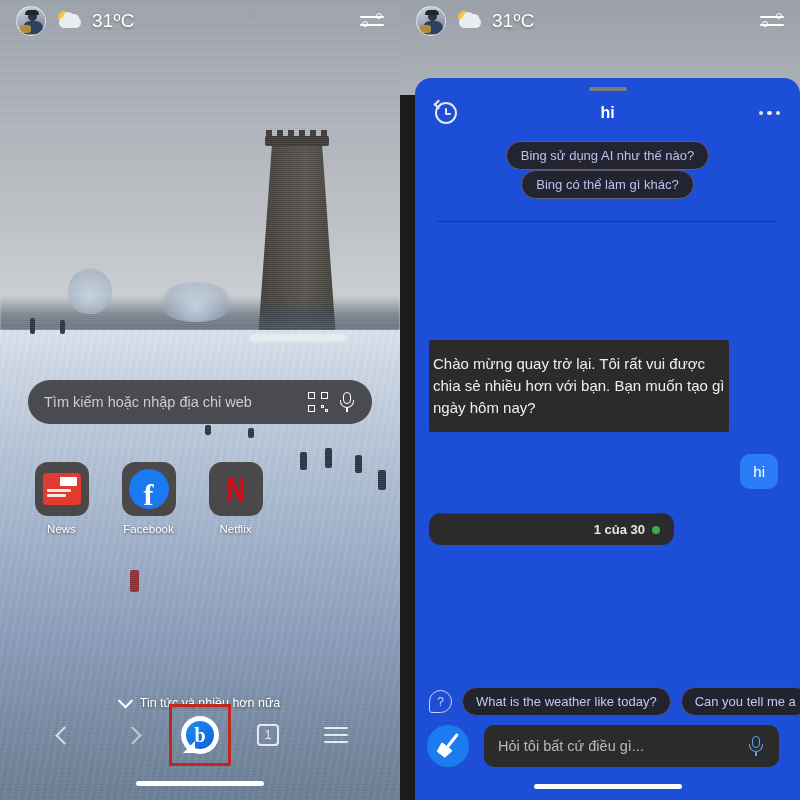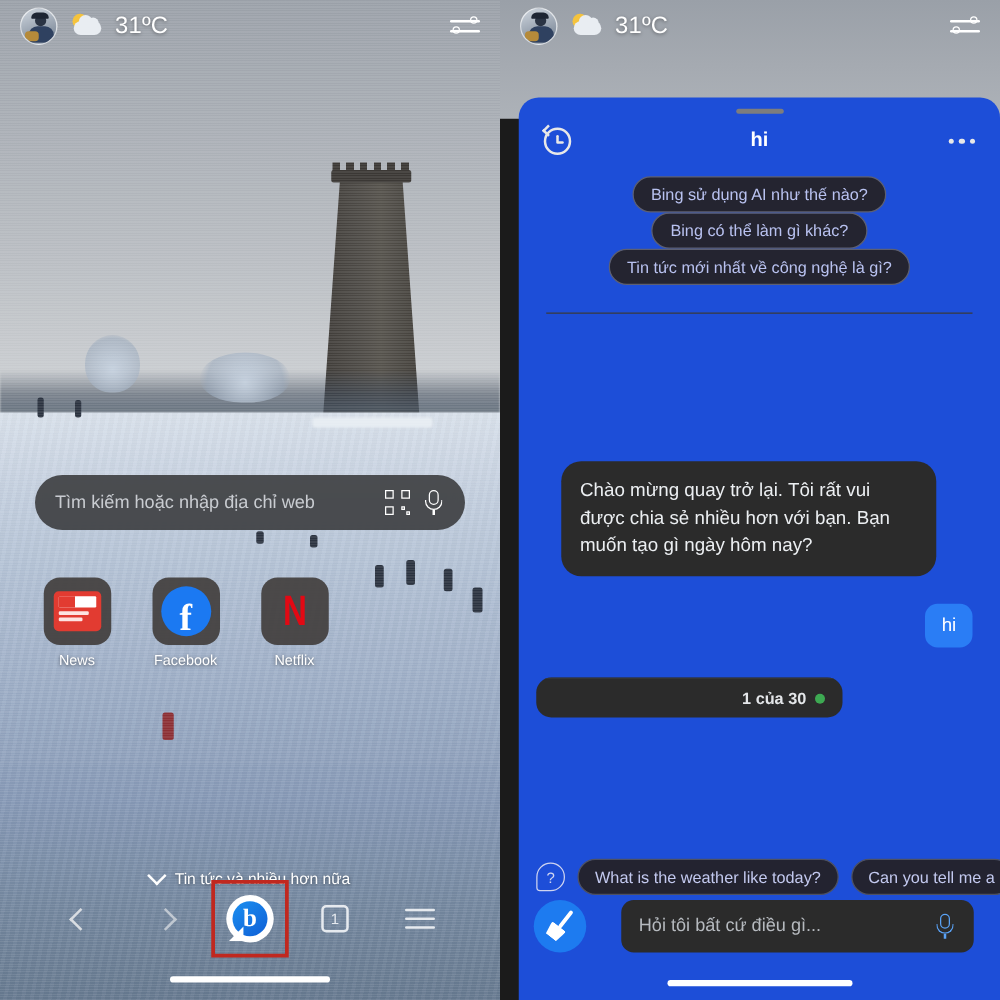--- a/index.html
+++ b/index.html
@@ -189,42 +189,42 @@
   .dots i { width:4.5px; height:4.5px; border-radius:50%; background:#e8e8e8; display:block; }
 
   .chips-top { padding:6px 14px 0; display:flex; flex-direction:column;
     align-items:center; }
   .chip { border:1px solid #5c5f72; border-radius:16px; padding:6px 14px;
     color:#b9c2f0; font-size:13px; background:#242430; white-space:nowrap; }
   .divider { height:1px; background:#3a3a3a; margin:22px 22px 0; }
 
   .msgs { padding:0 14px; position:relative; }
   .bubble-bot { margin-top:118px; max-width:300px; background:#2b2b2b;
-    border-radius:16px; padding:13px 15px; color:#eceff2; font-size:15px;
-    line-height:22px;margin-left:20px; }
+    border-radius:2px; padding:13px 4px; color:#eceff2; font-size:15px;
+    line-height:22px; }
   .bubble-user { margin:22px 8px 0 auto; width:fit-content; background:#2a7df5;
     border-radius:10px; padding:9px 13px; color:#fff; font-size:15px; }
   .bubble-card { margin-top:24px; width:245px; background:#2b2b2b;
     border-radius:12px; overflow:hidden; }
   .bubble-card .txt { padding:13px 15px; color:#eceff2; font-size:14.5px; }
   .bubble-card .meta { border-top:1px solid #3a3a3a; padding:8px 14px;
     display:flex; align-items:center; justify-content:flex-end; gap:7px;
     color:#e4e6e9; font-size:13px; font-weight:600; }
   .green-dot { width:8px; height:8px; border-radius:50%; background:#3da952; }
 
   .chips-bottom { position:absolute; left:0; right:0; bottom:84px;
     display:flex; align-items:center; gap:10px; padding-left:14px; }
   .q-icon { width:23px; height:23px; border:1.8px solid #cfd4f0; border-radius:50% 50% 50% 3px;
     color:#cfd4f0; font-size:12px; display:flex; align-items:center;
     justify-content:center; flex:none; }
   .chip-sm { border:1px solid #4d5163; border-radius:16px; padding:6px 13px;
     color:#c3c9ef; font-size:13px; background:#232330; white-space:nowrap; flex:none; }
 
   .inputbar { position:absolute; left:0; right:15px; bottom:28px; height:52px;
-    display:flex; gap:28px; padding:0 6px 0 12px; }
+    display:flex; align-items:center; gap:15px; padding:0 6px 0 12px; }
   .sweep { width:42px; height:42px; border-radius:50%; background:#1d7bf0;
     display:flex; align-items:center; justify-content:center; flex:none; position:relative; }
   .sweep .handle { position:absolute; width:3px; height:17px; background:#fff;
     border-radius:2px; transform:rotate(38deg); left:24px; top:7px; }
   .sweep .brush { position:absolute; left:10px; top:20px; width:14px; height:11px;
     background:#fff; border-radius:2px 2px 1px 1px; transform:rotate(38deg);
     clip-path:polygon(0 0,100% 0,86% 100%,14% 100%); }
   .input-field { flex:1; height:42px; background:#2b2b2b; border-radius:10px;
     display:flex; align-items:center; padding:0 14px; gap:10px; }
   .input-ph { flex:1; color:#b6babf; font-size:14.5px; }
@@ -392,21 +392,20 @@
         <div class="dots">
             <i></i>
             <i></i>
             <i></i>
           </div>
       </div>
 
       <div class="chips-top">
         <div class="chip">Bing sử dụng AI như thế nào?</div>
         <div class="chip">Bing có thể làm gì khác?</div>
-        <div class="chip">Tin tức mới nhất về công nghệ là gì?</div>
       </div>
       <div class="divider"></div>
 
       <div class="msgs">
         <div class="bubble-bot">Chào mừng quay trở lại. Tôi rất vui được chia sẻ nhiều hơn với bạn. Bạn muốn tạo gì ngày hôm nay?</div>
         <div class="bubble-user">hi</div>
         <div class="bubble-card">
           <div class="meta">
             <span>1 của 30</span>
             <span class="green-dot"></span>

